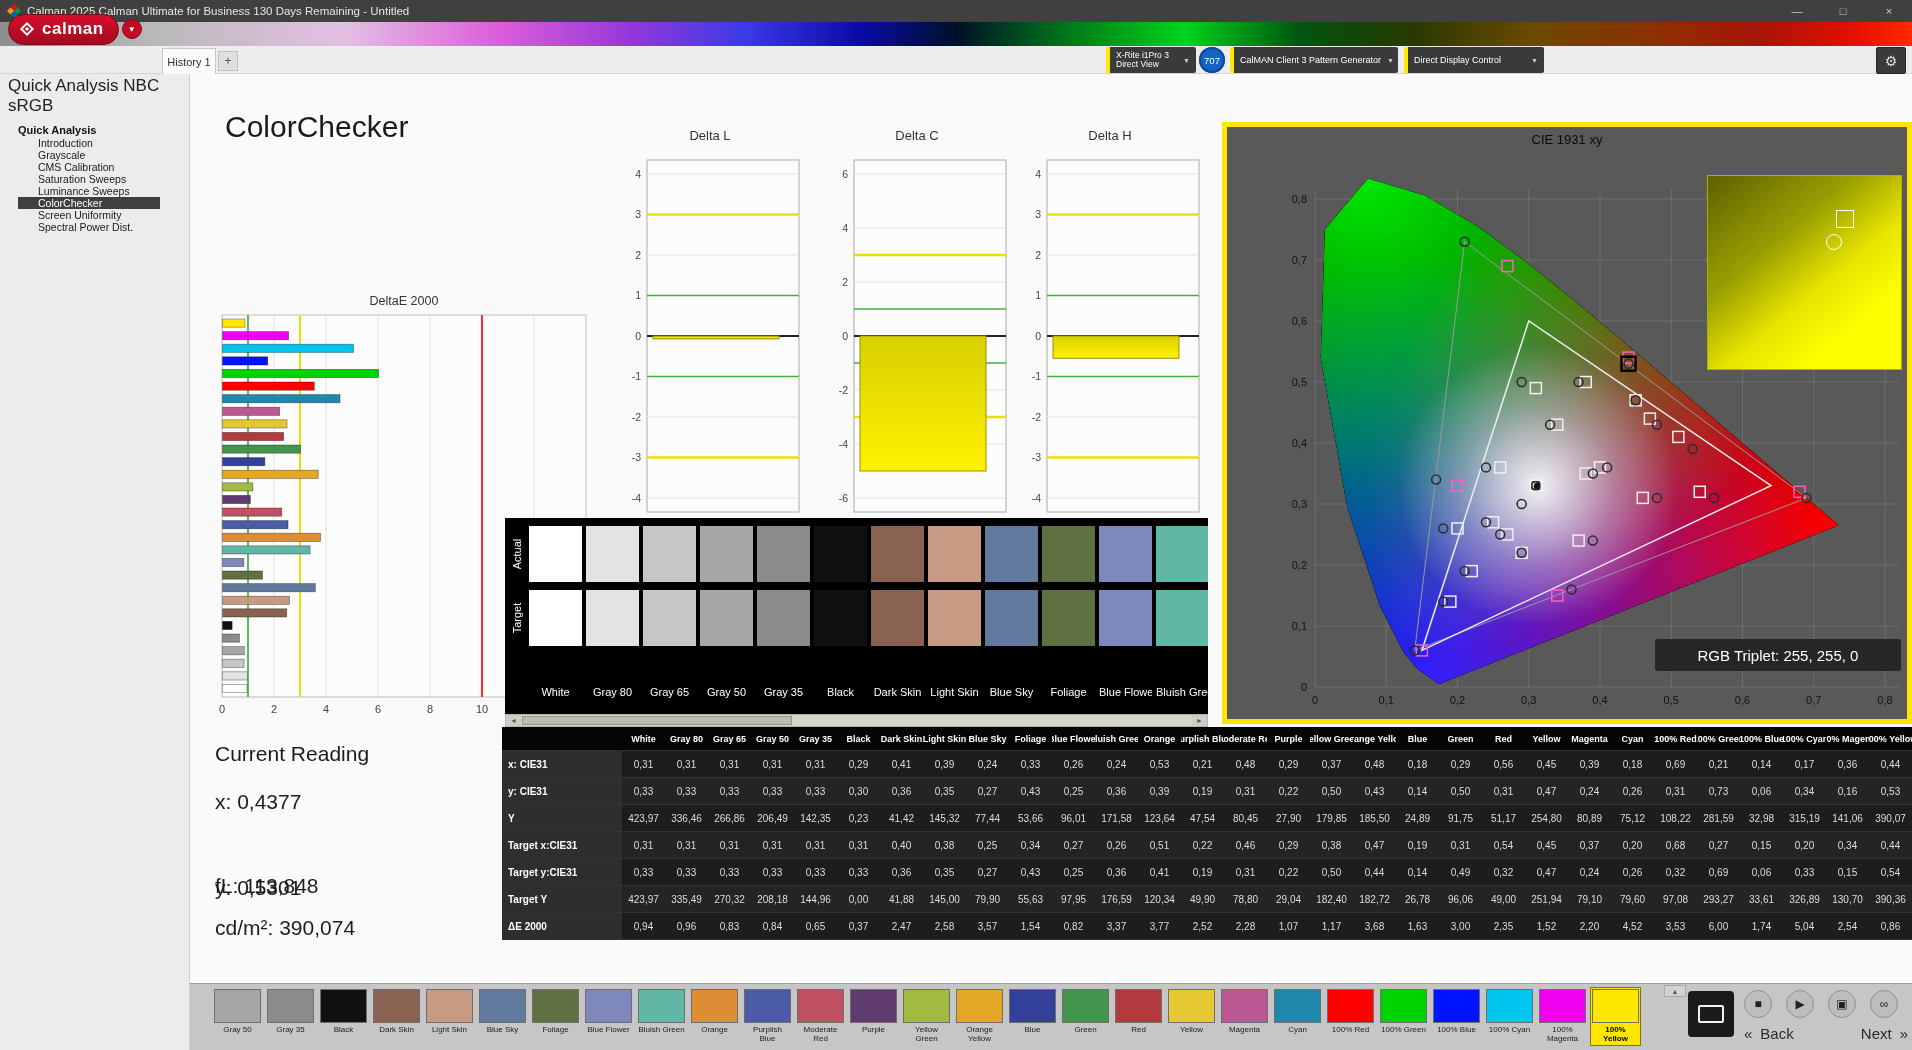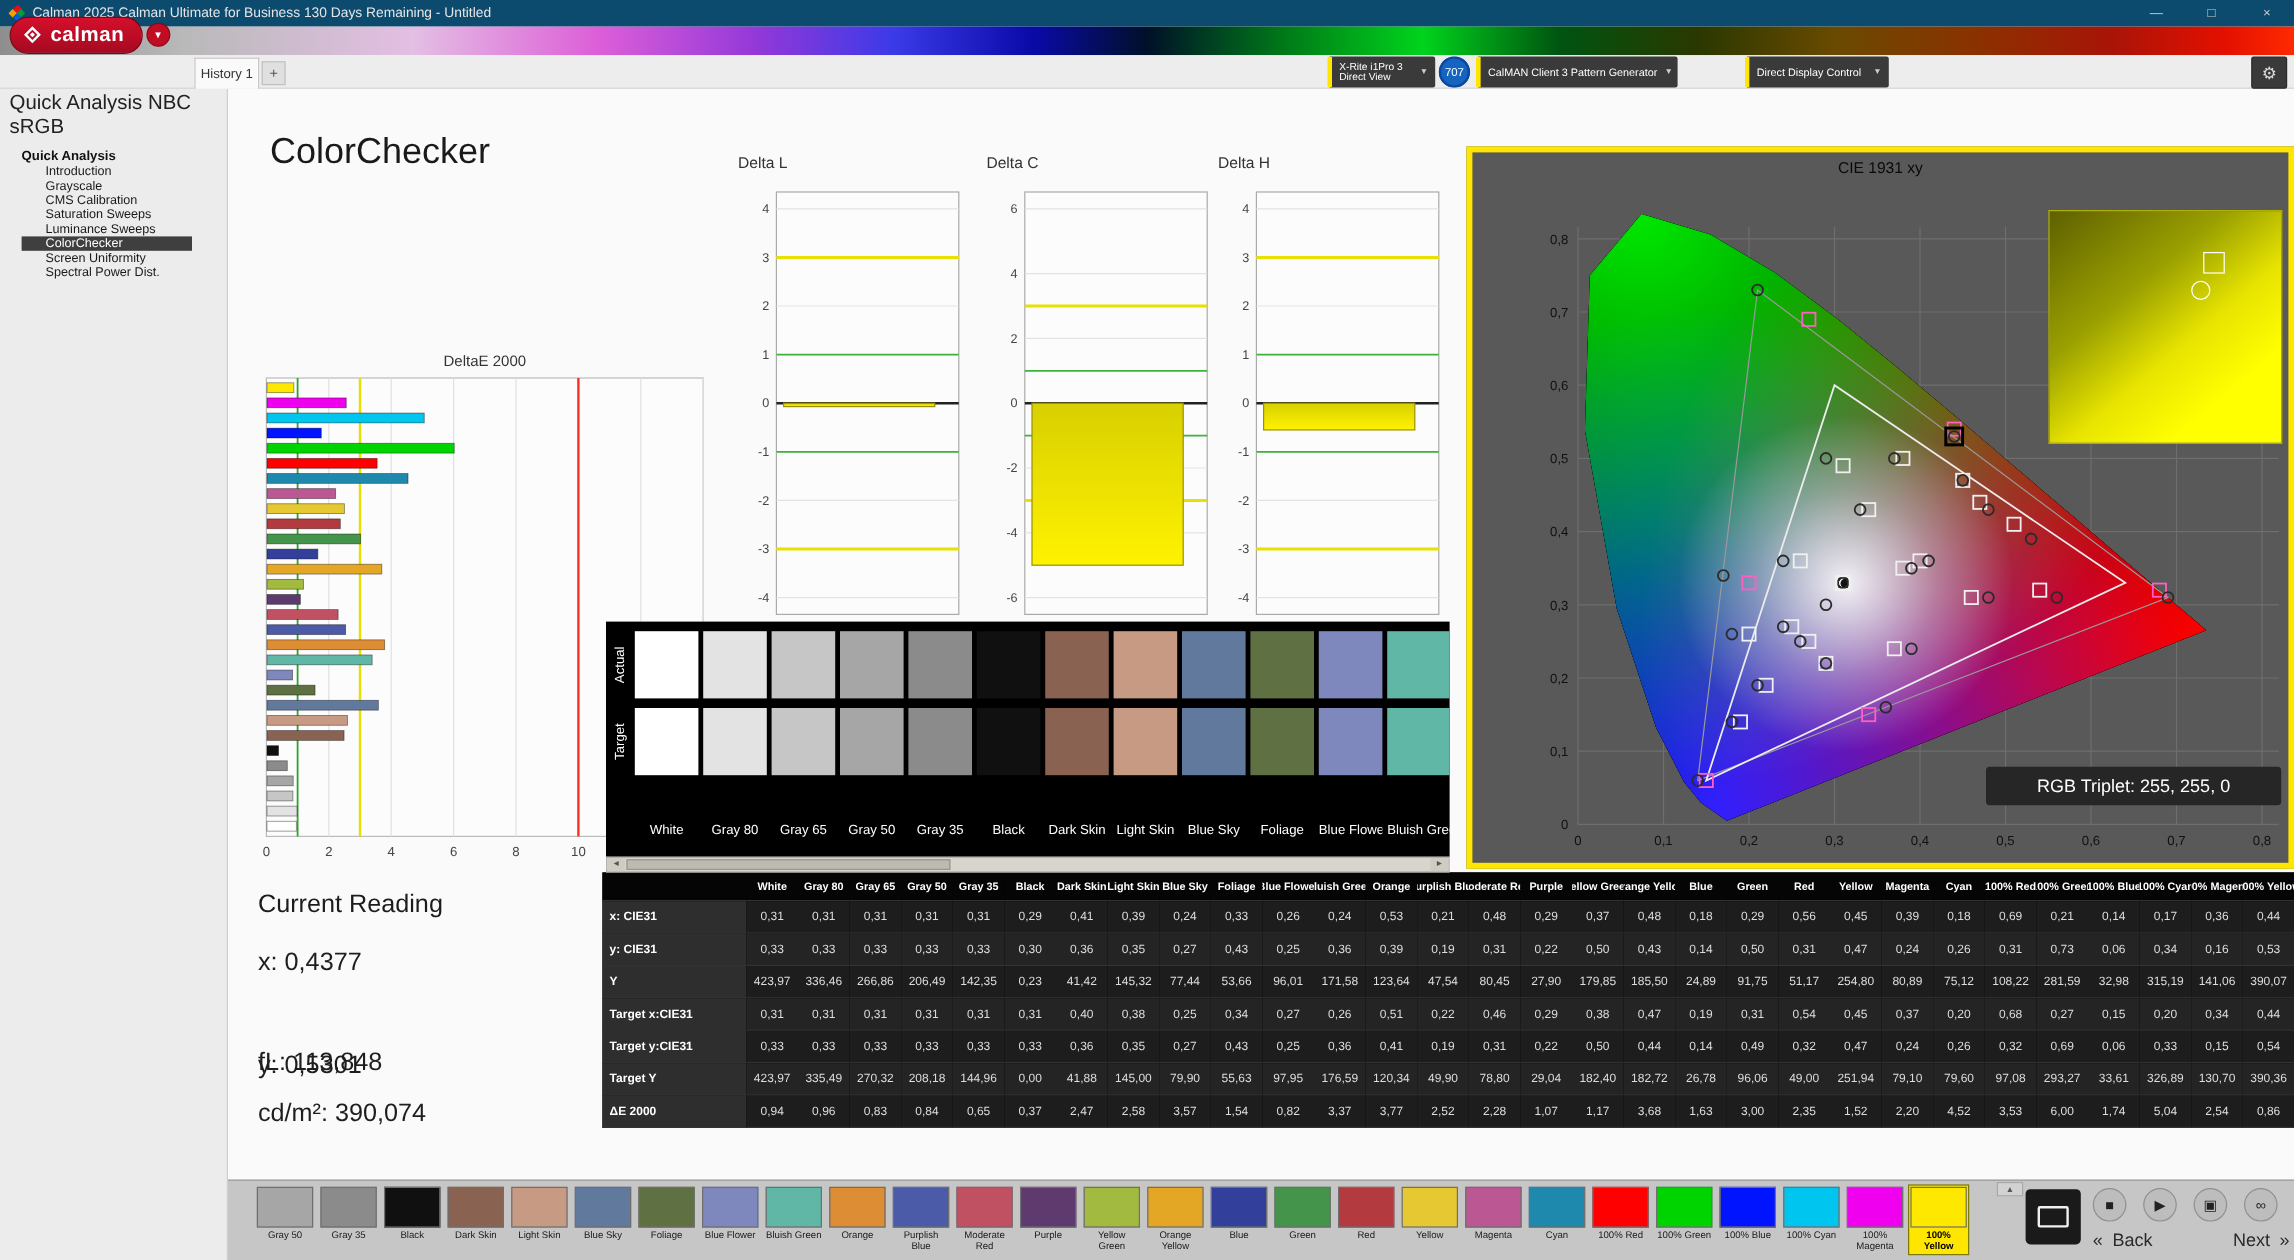--- a/index.html
+++ b/index.html
@@ -1,21 +1,21 @@
 <!DOCTYPE html>
 <html><head>
 <meta charset="utf-8">
 <style>
 *{margin:0;padding:0;box-sizing:border-box}
 html,body{overflow:hidden}
 body{width:1912px;height:1050px;font-family:"Liberation Sans",sans-serif;background:#fafafa}
 #app{position:relative;width:1912px;height:1050px;background:#fafafa;overflow:hidden}
 
 
-.titlebar{position:absolute;left:0;top:0;width:1912px;height:22px;background:#0c4a6e;color:#e6e6e6;display:flex;align-items:center;font-size:11.5px;z-index:30}
+.titlebar{position:absolute;left:0;top:0;width:1912px;height:22px;background:#404040;color:#e6e6e6;display:flex;align-items:center;font-size:11.5px;z-index:30}
 .app-icon{width:14px;height:14px;margin:0 6px 0 7px}
 .tb-spacer{flex:1}
 .win-btn{width:46px;height:22px;display:flex;align-items:center;justify-content:center;color:#cfcfcf;font-size:11px;cursor:default}
 
 
 .rainbow{position:absolute;left:0;top:22px;width:1912px;height:24px;background:linear-gradient(90deg,#8e8e8e 0%,#b9b9b9 8%,#e3bfe3 18%,#dd5fd8 26%,#9338d8 33%,#3a3ae8 39%,#0a0aa8 45%,#001028 50%,#007a18 56%,#00d41c 62%,#005410 68%,#2a3800 74%,#6a4a00 80%,#8a3200 86%,#a81408 92%,#e41000 97%,#ff2a00 100%)}
 
 
 .logo{position:absolute;left:8px;top:13px;height:32px;display:flex;align-items:center;z-index:40}
 .logo-pill{height:31px;background:linear-gradient(#d50f2c,#a50a20);border:1px solid #7a0716;border-radius:16px;display:flex;align-items:center;gap:7px;padding:0 14px 0 10px}
@@ -48,21 +48,21 @@
 .main-title{position:absolute;left:225px;top:110px;font-size:30px;color:#1a1a1a}
 .avg-line{position:absolute;left:196px;top:170px;width:300px;text-align:center;font-size:23px;color:#222}
 .max-line{position:absolute;left:196px;top:204px;width:300px;text-align:center;font-size:23px;color:#222}
 
 
 .dechart{position:absolute;left:214px;top:294px;width:380px}
 .dechart-title{text-align:center;font-size:12.5px;color:#333;height:17px}
  
 
 .dchart{position:absolute;top:128px;width:190px;height:387px}
-.dchart-title{font-size:13px;color:#333;height:22px}
+.dchart-title{text-align:center;font-size:13px;color:#333;height:22px}
 
 
 .swatch-panel{position:absolute;left:505px;top:518px;width:703px;height:196px;background:#000;overflow:hidden;display:flex}
 .swatch-side{position:relative;width:24px;flex:none}
 .swatch-rot{position:absolute;left:-16px;width:56px;text-align:center;color:#fff;font-size:11px;transform:rotate(-90deg)}
 .swatch-cols{position:relative;flex:1}
 .swatch-row{position:absolute;left:0;display:flex}
 .swatch{width:53px;height:56px;margin-right:4px;flex:none}
 .swatch-label{width:53px;margin-right:4px;flex:none;text-align:center;color:#fff;font-size:11px;white-space:nowrap;overflow:hidden}
 
@@ -179,21 +179,21 @@
       <span>X-Rite i1Pro 3</span>
       <span>Direct View</span>
     </div>
     <span class="chev">▼</span>
   </div>
   <div class="badge">707</div>
   <div class="drop" style="left:1230px;width:168px;font-size:9px">
     <span style="white-space:nowrap">CalMAN Client 3 Pattern Generator</span>
     <span class="chev">▼</span>
   </div>
-  <div class="drop" style="left:1454px;width:120px;font-size:9px">
+  <div class="drop" style="left:1404px;width:140px;font-size:9px">
     <span style="white-space:nowrap">Direct Display Control</span>
     <span class="chev">▼</span>
   </div>
   <div class="gear-btn">⚙</div>
 
   <div class="sidebar">
     <div class="sb-toprow">
       <div class="sb-circle"></div>
       <div class="sb-collapse">◀</div>
     </div>

